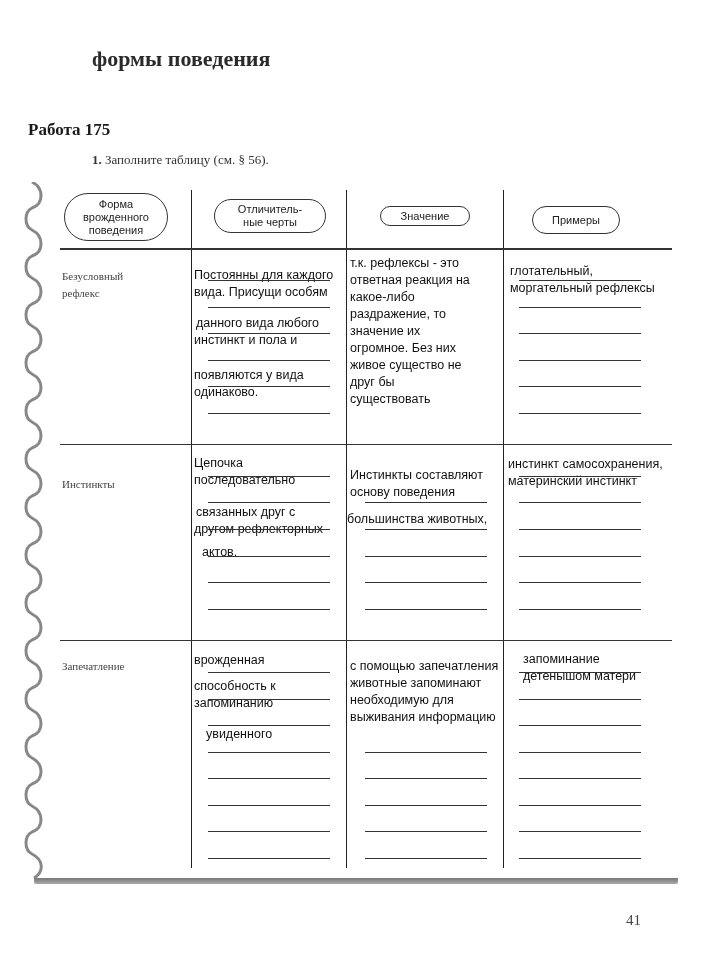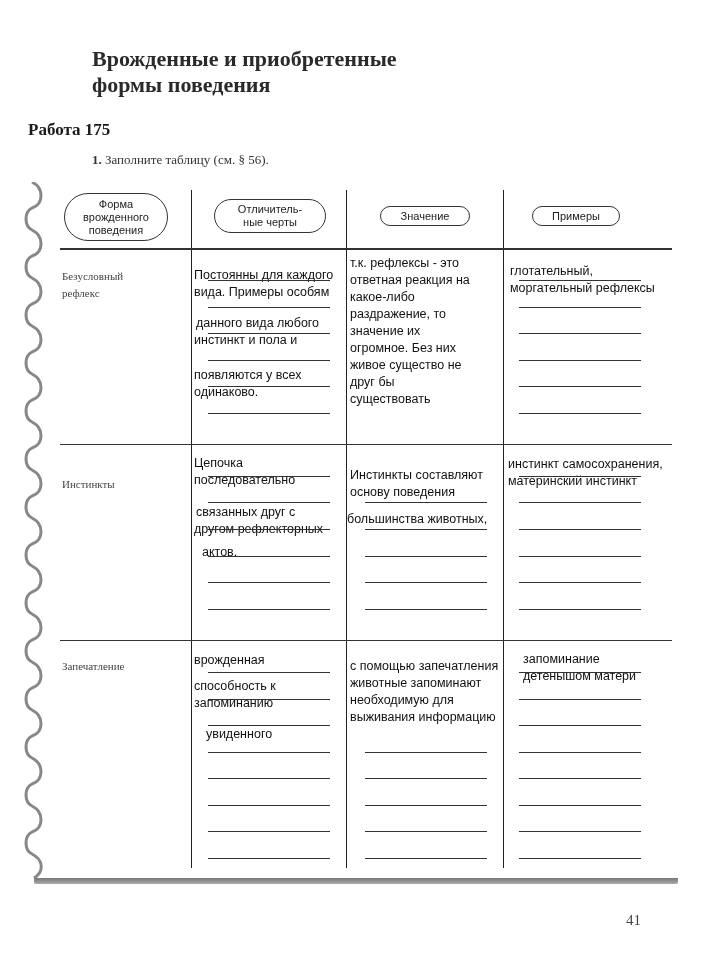--- a/index.html
+++ b/index.html
@@ -21,21 +21,20 @@
 
   .rowlabel { position:absolute; left:62px; font-size:11px; line-height:17px; color:#444; }
   .hw { position:absolute; font-size:12.5px; line-height:17px; color:#111; white-space:nowrap; }
   .rule { position:absolute; height:1px; background:#333; }
   .pagenum { position:absolute; left:626px; top:912px; font-size:15px; color:#444; }
 </style>
 </head>
 <body>
 
 <div class="title serif">
-  <div>Врожденные и приобретенные</div>
   <div>формы поведения</div>
 </div>
 <div class="work serif">Работа 175</div>
 <div class="task serif">
   <b>1.</b>
   <span>Заполните таблицу (см. § 56).</span>
 </div>
 
 <svg class="spiral" viewBox="0 0 22 700" preserveAspectRatio="none">
   <g fill="none" stroke="#888" stroke-width="3">
@@ -62,36 +61,36 @@
   </div>
   <div class="pill sans" style="left:214px; top:199px; width:112px; height:34px;">
     <div>
       <div>Отличитель-</div>
       <div>ные черты</div>
     </div>
   </div>
   <div class="pill sans" style="left:380px; top:206px; width:90px; height:20px;">
     <span>Значение</span>
   </div>
-  <div class="pill sans" style="left:532px; top:206px; width:88px; height:20px;">
+  <div class="pill sans" style="left:532px; top:206px; width:88px; height:28px;">
     <span>Примеры</span>
   </div>
 
   <div class="rowlabel serif" style="top:268px;">
     <div>Безусловный</div>
     <div>рефлекс</div>
   </div>
   <div class="hw sans" style="left:194px; top:267px;">
     <div>Постоянны для каждого</div>
-    <div>вида. Примеры особям</div>
+    <div>вида. Присущи особям</div>
     <div style="height:14px"></div>
     <div style="padding-left:2px">данного вида любого</div>
     <div>инстинкт и пола и</div>
     <div style="height:18px"></div>
-    <div>появляются у всех</div>
+    <div>появляются у вида</div>
     <div>одинаково.</div>
   </div>
   <div class="hw sans" style="left:350px; top:255px;">
     <div>т.к. рефлексы - это</div>
     <div>ответная реакция на</div>
     <div>какое-либо</div>
     <div>раздражение, то</div>
     <div>значение их</div>
     <div>огромное. Без них</div>
     <div>живое существо не</div>

